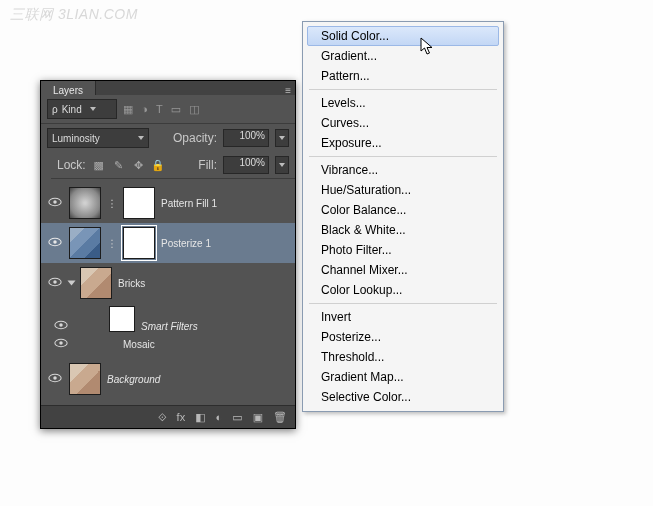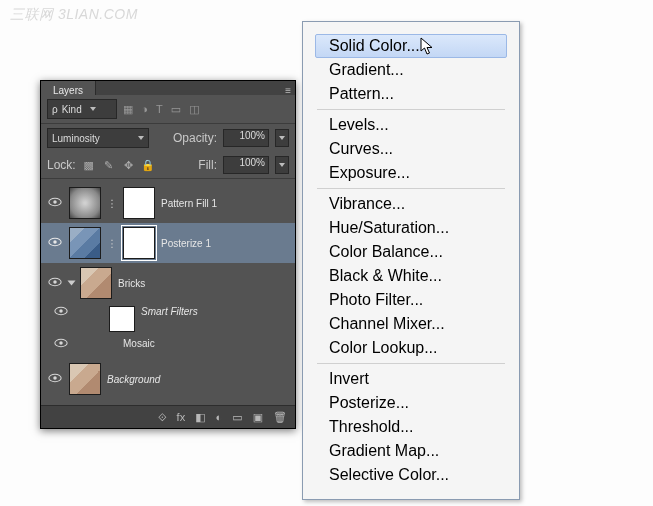--- a/index.html
+++ b/index.html
@@ -89,21 +89,21 @@
     width: 38px;
     font-size: 10px;
     text-align: right;
     padding: 0 3px;
   }
   .mini-caret {
     background:#3d3d3d; border:1px solid #272727; width:12px; height:16px;
     display:flex; align-items:center; justify-content:center;
   }
   .mini-caret::after {content:""; width:0;height:0;border-left:3px solid transparent;border-right:3px solid transparent;border-top:4px solid #bcbcbc;}
-  .lock-row { border-bottom: 1px solid #3c3c3c; }
+  .lock-row { border-bottom: 1px solid #3c3c3c; margin-left: 10px; }
   .lock-icons { display:flex; gap:6px; color:#aaa; }
   .lock-icons span { width:14px; text-align:center; }
   .layer-stack { padding: 4px 0 6px 0; }
   .layer {
     display: flex;
     align-items: center;
     padding: 4px 6px;
     gap: 6px;
   }
   .layer.selected {
@@ -134,21 +134,21 @@
   .thumb.white { background:#fff; }
   .thumb.selected-border { outline: 1px solid #fff; outline-offset: 1px; }
   .link-col { width: 10px; }
   .link-icon { color:#ccc; font-size:10px; }
   .layer-name {
     color: #e6e6e6;
     font-size: 10px;
   }
   .layer-name.italic { font-style: italic; }
   .sub-layer {
-    display:flex; align-items:flex-start; gap:6px;
+    display:flex; align-items:flex-end; gap:6px;
     padding: 3px 18px 3px 60px;
   }
   .tri {
     width:0;height:0;
     border-top:4px solid transparent;
     border-bottom:4px solid transparent;
     border-left:5px solid #ccc;
     transform: rotate(90deg);
   }
   .footer {
@@ -164,22 +164,22 @@
   .footer span { cursor:pointer; }
   
   .context-menu {
     position:absolute;
     left: 302px;
     top: 21px;
     width: 192px;
     background: #f5f5f5;
     border: 1px solid #8a9bb1;
     box-shadow: 2px 2px 4px rgba(0,0,0,.25);
-    padding: 12px;
-    font-size: 16px;
+    padding: 4px;
+    font-size: 12px;
     color: #000;
   }
   .menu-item {
     padding: 3px 14px;
     white-space: nowrap;
   }
   .menu-item.highlight {
     background: linear-gradient(#dbe8fb,#c3d7f5);
     border: 1px solid #9bb8e6;
     padding: 2px 13px;

